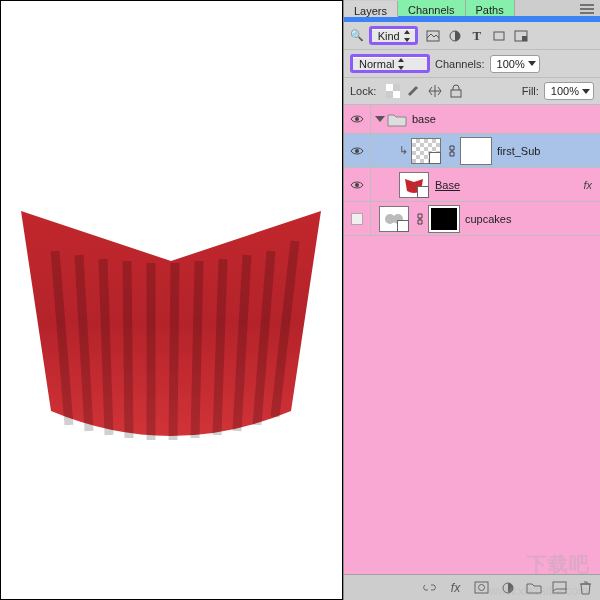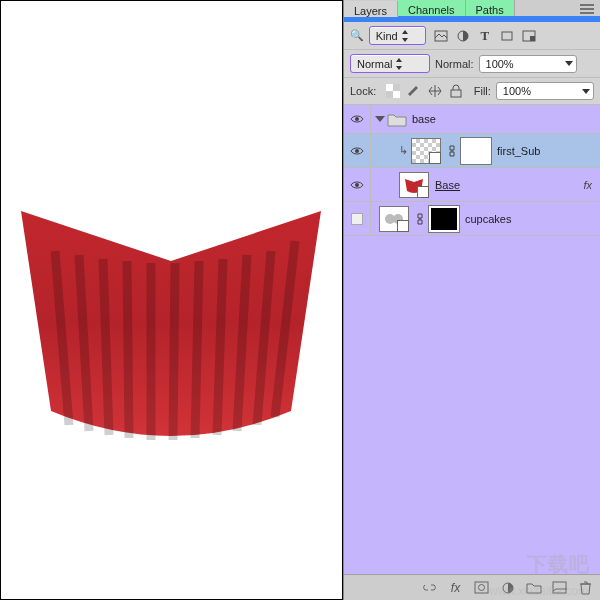--- a/index.html
+++ b/index.html
@@ -6,33 +6,33 @@
   body { width: 600px; height: 600px; background: #fff; display: flex; overflow: hidden; }
   .canvas { flex: 1; background: #fff; position: relative; border: 1px solid #000; }
   .canvas svg { position: absolute; top: 200px; left: 10px; }
   .panel { width: 257px; background: #d4d4d4; border-left: 1px solid #8a8a8a; display: flex; flex-direction: column; font-size: 11px; color: #222; }
   .tabs { display: flex; border-bottom: 6px solid #3b82f6; background: #cdcdcd; height: 22px; }
   .tab { padding: 4px 10px 3px; border-right: 1px solid #a8a8a8; background: #86efac; cursor: default; }
   .tab.active { background: #d4d4d4; border-bottom: 1px solid #d4d4d4; position: relative; top: 1px; }
   .hamburger { margin-left: auto; padding: 4px 6px; }
   .hamburger svg { display: block; }
   .row { display: flex; align-items: center; padding: 4px 6px; gap: 5px; border-bottom: 1px solid #bdbdbd; }
-  .select { display: inline-flex; align-items: center; border: 1px solid #8b5cf6; border-radius: 3px; background: #e8e8e8; height: 19px; padding: 0 16px 0 6px; box-shadow: inset 0 1px 0 #fff; }
+  .select { display: inline-flex; align-items: center; border: 3px solid #8b5cf6; border-radius: 3px; background: #e8e8e8; height: 19px; padding: 0 4px 0 6px; box-shadow: inset 0 1px 0 #fff; }
   .select .arrows { margin-left: 4px; width: 7px; height: 12px; position: relative; }
   .select .arrows::before, .select .arrows::after { content: ""; position: absolute; left: 0; border-left: 3.5px solid transparent; border-right: 3.5px solid transparent; }
   .select .arrows::before { top: 0; border-bottom: 4px solid #333; }
   .select .arrows::after { bottom: 0; border-top: 4px solid #333; }
   .filter-icons { display: flex; gap: 6px; margin-left: 2px; align-items: center; }
   .filter-icons span { width: 16px; height: 16px; display: inline-flex; align-items: center; justify-content: center; color: #444; }
   .label { color: #333; }
-  .pct-box { display: inline-flex; align-items: center; border: 1px solid #9b9b9b; border-radius: 3px; background: #fff; height: 18px; padding: 0 3px 0 6px; gap: 48px; }
+  .pct-box { display: inline-flex; align-items: center; border: 1px solid #9b9b9b; border-radius: 3px; background: #fff; height: 18px; padding: 0 3px 0 6px; }
   .pct-box .tri { width: 0; height: 0; border-left: 4px solid transparent; border-right: 4px solid transparent; border-top: 5px solid #333; margin-left: 3px; }
   .lock-icons { display: flex; gap: 5px; align-items: center; margin-left: 4px; }
   .lock-icons span { width: 16px; height: 16px; display: inline-flex; align-items: center; justify-content: center; color: #444; }
-  .layers { flex: 1; background: #c4b5fd; overflow-y: auto; }
+  .layers { flex: 1; background: #f9a8d4; overflow-y: auto; }
   .layer { display: flex; align-items: center; height: 34px; border-bottom: 1px solid #bdbdbd; }
   .layer.short { height: 29px; }
   .layer.selected { background: #a9c2e8; }
   .vis { width: 27px; height: 100%; border-right: 1px solid #bdbdbd; display: flex; align-items: center; justify-content: center; }
   .vis .eye { width: 14px; height: 10px; }
   .vis .box { width: 12px; height: 12px; border: 1px solid #aaa; background: #f0f0f0; }
   .vis .box.pink { background: #fec3c3; }
   .indent { display: inline-block; }
   .disclose { width: 0; height: 0; border-top: 5px solid transparent; border-bottom: 5px solid transparent; border-left: 6px solid #555; margin-right: 3px; transform: rotate(90deg); }
   .folder { width: 22px; height: 16px; display: inline-flex; align-items: center; justify-content: center; margin-right: 4px; }
@@ -127,21 +127,21 @@
           </svg>
         </span>
     </div>
   </div>
 
   <div class="row">
     <div class="select" style="width:80px">
       <span>Normal</span>
         <span class="arrows"></span>
     </div>
-    <span class="label">Normal:</span>
+    <span class="label">Channels:</span>
     <div class="pct-box">
       <span>100%</span>
         <span class="tri"></span>
     </div>
   </div>
 
   <div class="row">
     <span class="label">Lock:</span>
     <div class="lock-icons">
       <span>

